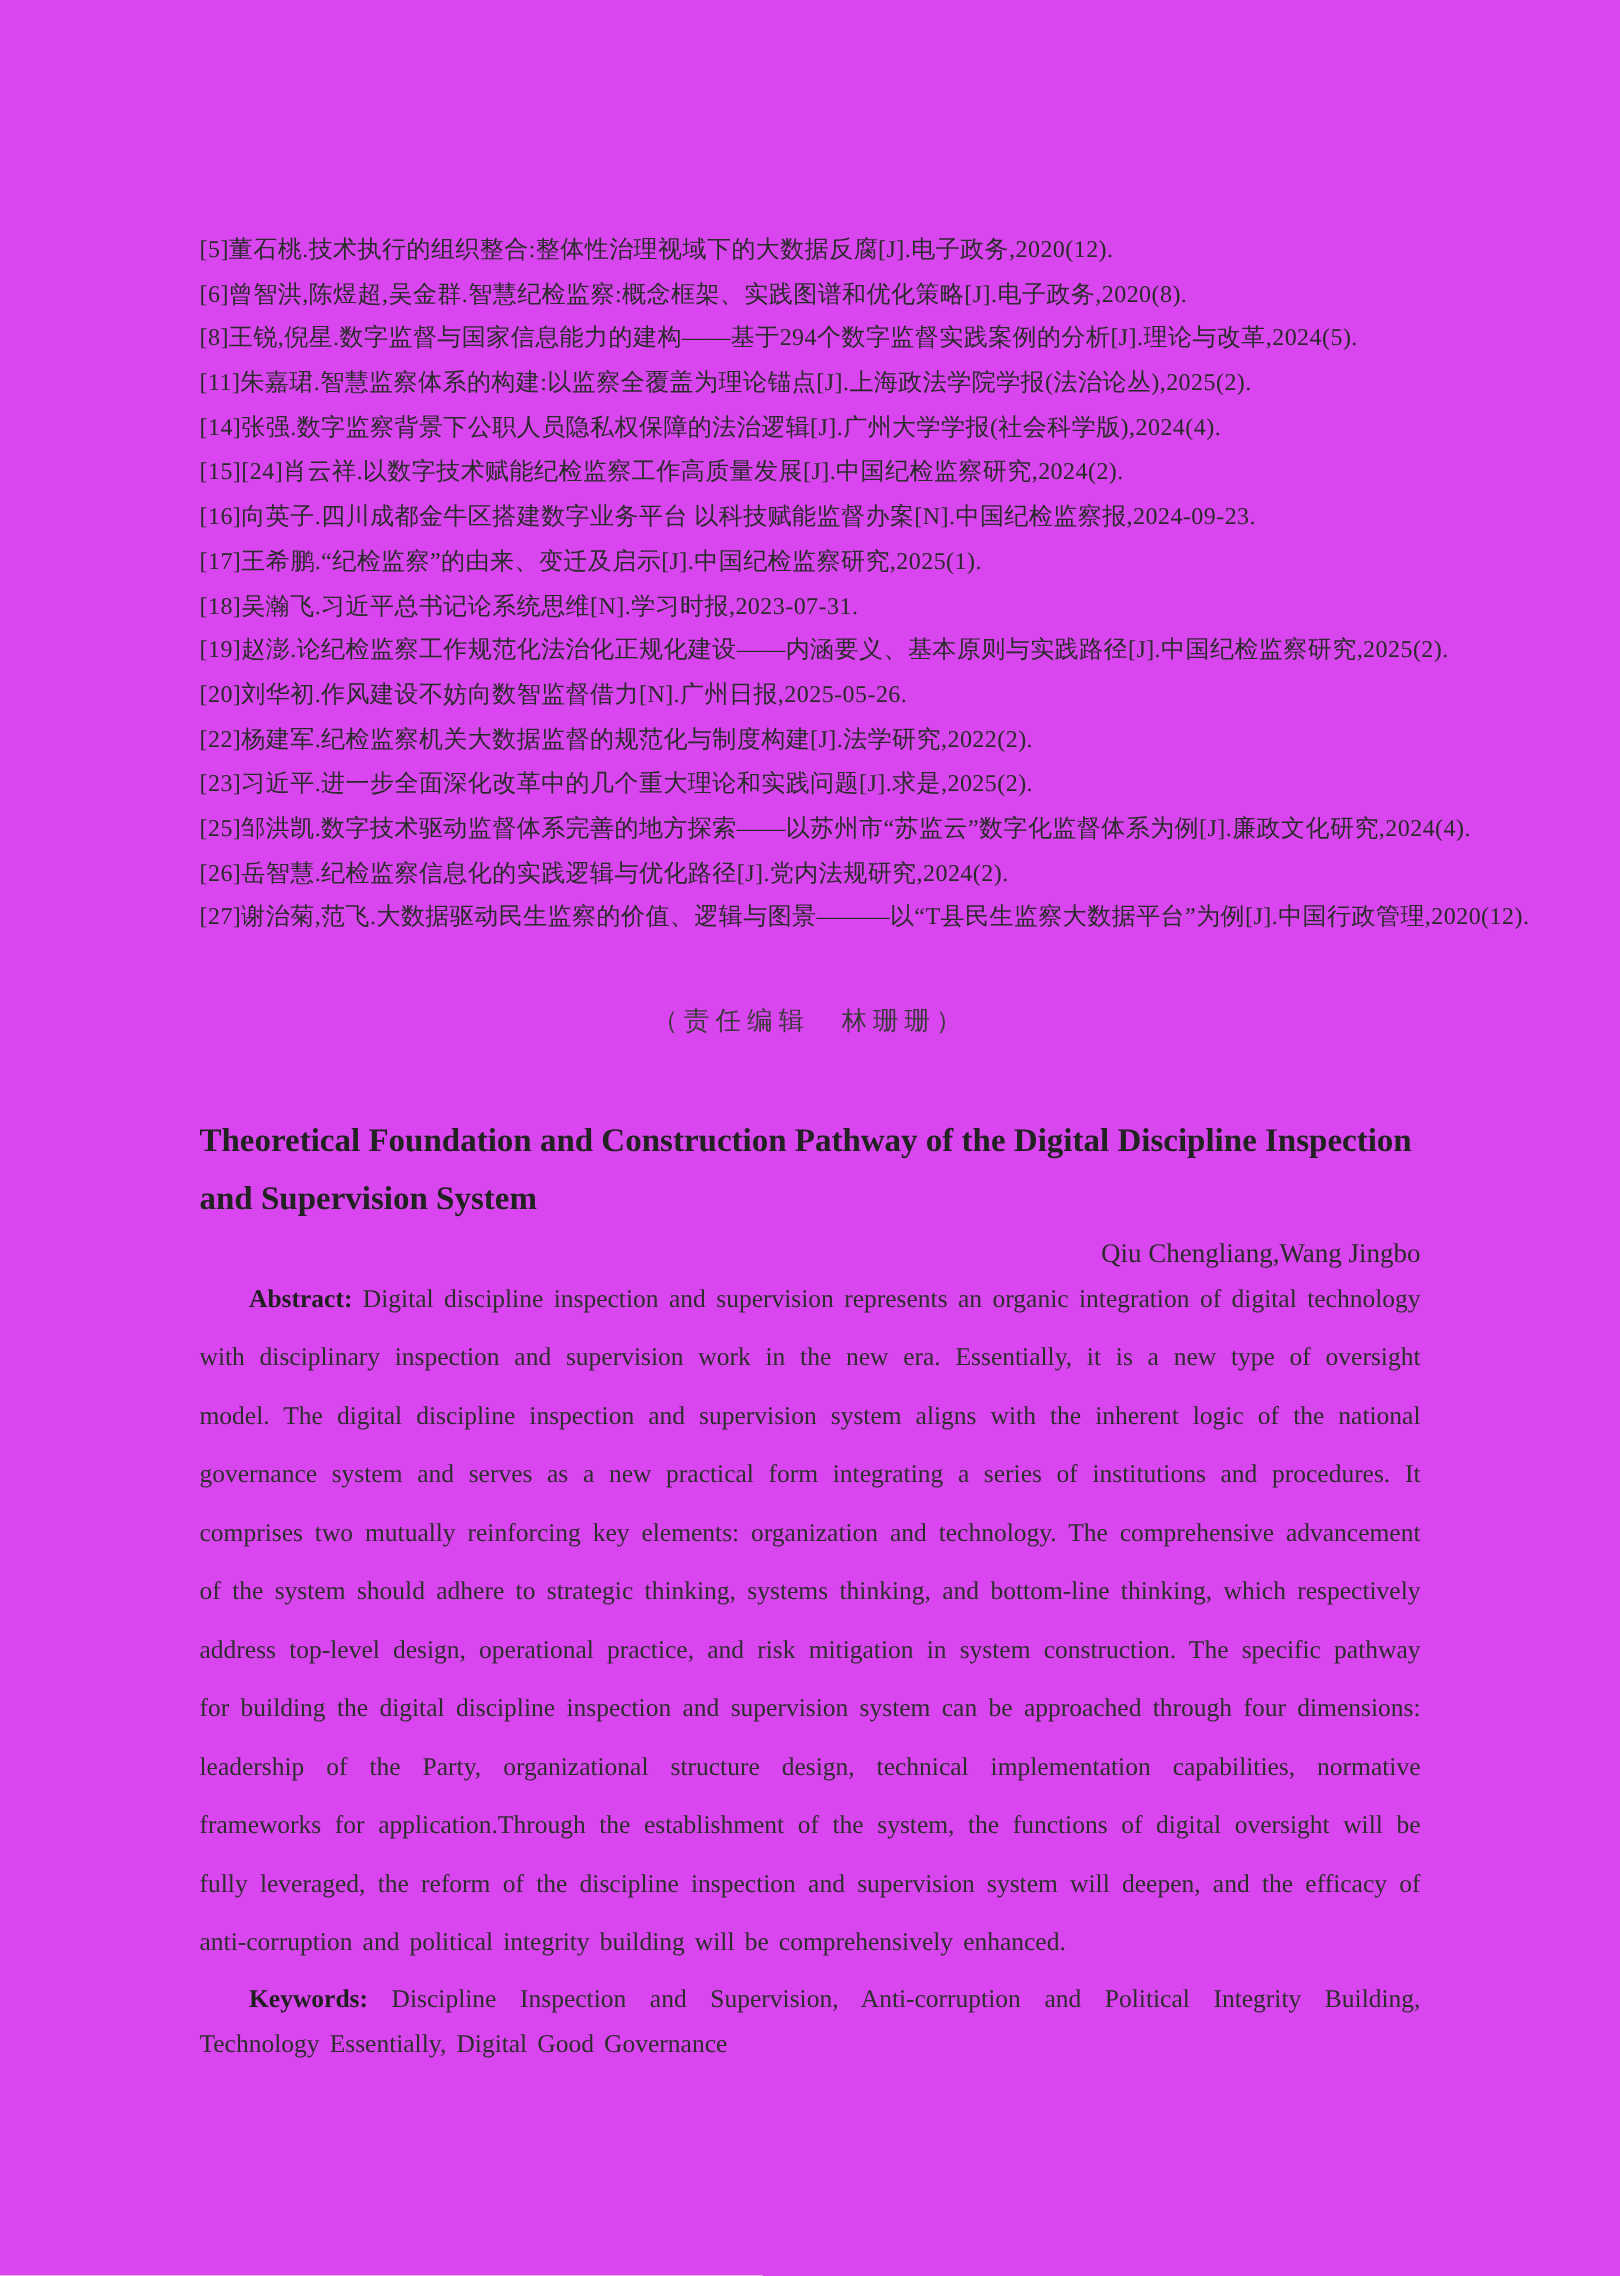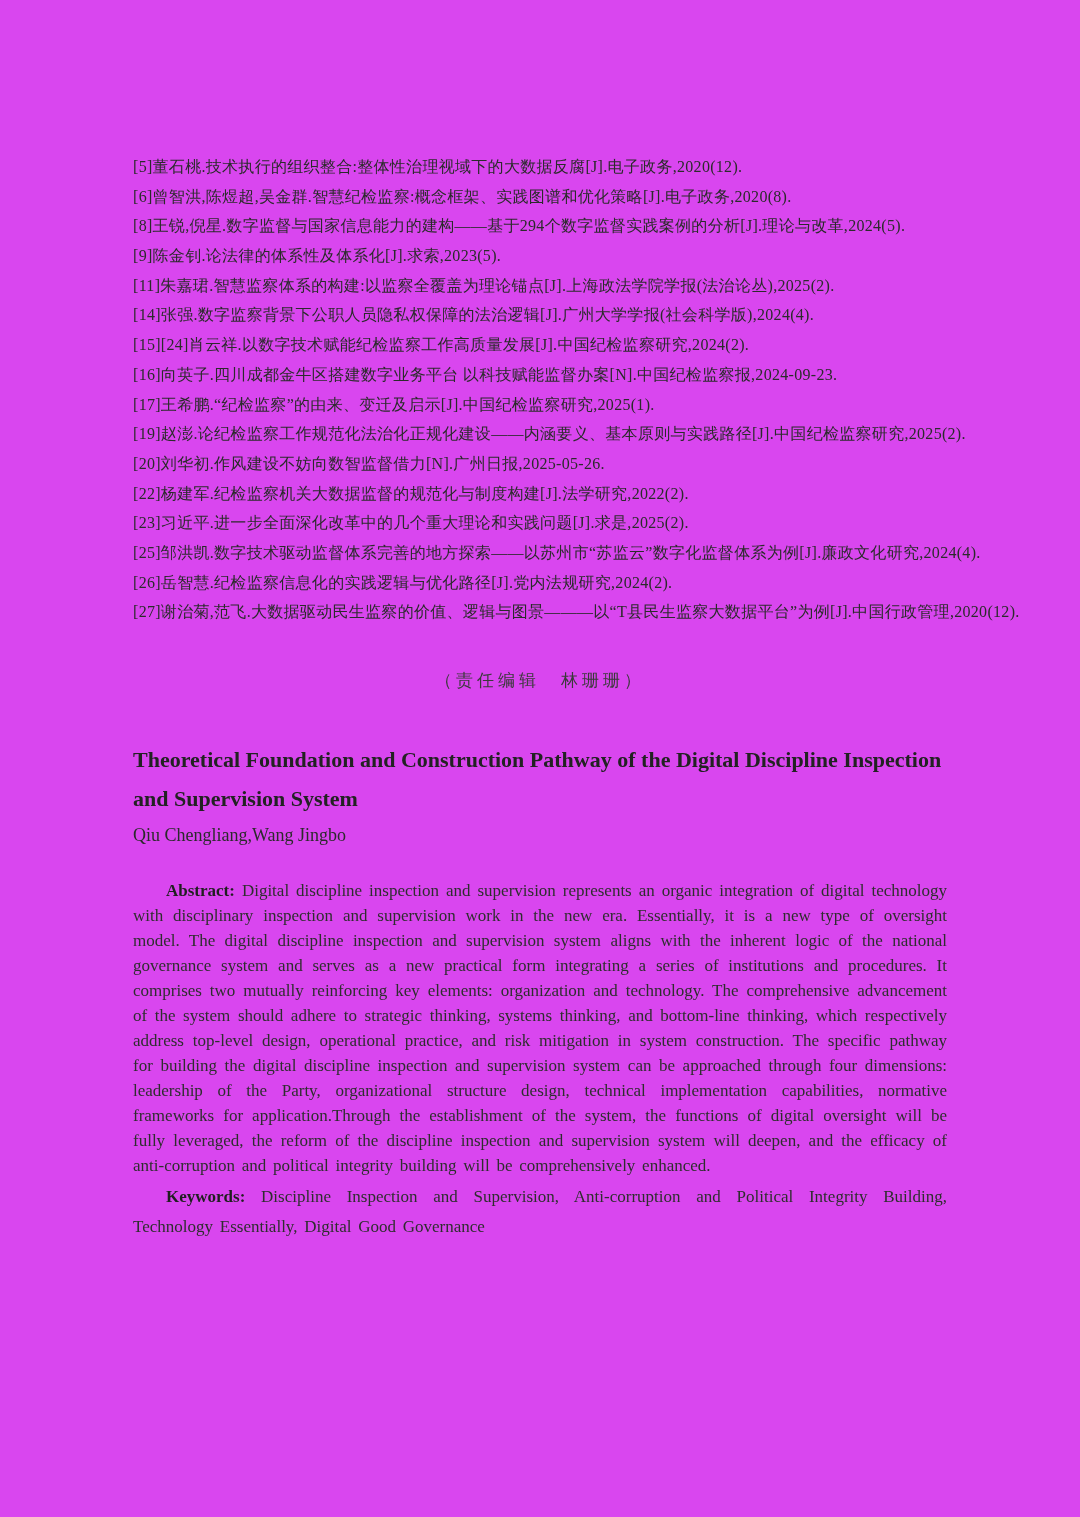--- a/index.html
+++ b/index.html
@@ -34,28 +34,28 @@
   .en-title {
     margin-top: 48px;
     text-align: left;
     font-weight: bold;
     font-size: 22px;
     line-height: 39px;
     color: #222222;
   }
   .en-authors {
     margin-top: 7px;
-    text-align: left;
+    text-align: right;
     font-size: 18px;
     color: #2b2b2b;
   }
   .en-abstract {
-    margin-top: 32px;
+    margin-top: 0;
     font-size: 17px;
-    line-height: 25px;
+    line-height: 39px;
     text-align: justify;
     text-indent: 33px;
     word-spacing: 2.5px;
     color: #2e2e2e;
   }
   .en-abstract .lbl, .en-keywords .lbl {
     font-weight: bold;
     color: #1f1f1f;
   }
   .en-keywords {
@@ -71,26 +71,26 @@
 </head>
 <body>
 
 <div class="page">
   <div class="content">
 
     <div class="references">
       <div class="ref-line">[5]董石桃.技术执行的组织整合:整体性治理视域下的大数据反腐[J].电子政务,2020(12).</div>
       <div class="ref-line">[6]曾智洪,陈煜超,吴金群.智慧纪检监察:概念框架、实践图谱和优化策略[J].电子政务,2020(8).</div>
       <div class="ref-line">[8]王锐,倪星.数字监督与国家信息能力的建构——基于294个数字监督实践案例的分析[J].理论与改革,2024(5).</div>
-      <div class="ref-line">[9]陈金钊.论法律的体系性及体系化[J].求索,2023(5).</div>
       <div class="ref-line">[11]朱嘉珺.智慧监察体系的构建:以监察全覆盖为理论锚点[J].上海政法学院学报(法治论丛),2025(2).</div>
       <div class="ref-line">[14]张强.数字监察背景下公职人员隐私权保障的法治逻辑[J].广州大学学报(社会科学版),2024(4).</div>
       <div class="ref-line">[15][24]肖云祥.以数字技术赋能纪检监察工作高质量发展[J].中国纪检监察研究,2024(2).</div>
       <div class="ref-line">[16]向英子.四川成都金牛区搭建数字业务平台 以科技赋能监督办案[N].中国纪检监察报,2024-09-23.</div>
       <div class="ref-line">[17]王希鹏.“纪检监察”的由来、变迁及启示[J].中国纪检监察研究,2025(1).</div>
+      <div class="ref-line">[18]吴瀚飞.习近平总书记论系统思维[N].学习时报,2023-07-31.</div>
       <div class="ref-line">[19]赵澎.论纪检监察工作规范化法治化正规化建设——内涵要义、基本原则与实践路径[J].中国纪检监察研究,2025(2).</div>
       <div class="ref-line">[20]刘华初.作风建设不妨向数智监督借力[N].广州日报,2025-05-26.</div>
       <div class="ref-line">[22]杨建军.纪检监察机关大数据监督的规范化与制度构建[J].法学研究,2022(2).</div>
       <div class="ref-line">[23]习近平.进一步全面深化改革中的几个重大理论和实践问题[J].求是,2025(2).</div>
       <div class="ref-line">[25]邹洪凯.数字技术驱动监督体系完善的地方探索——以苏州市“苏监云”数字化监督体系为例[J].廉政文化研究,2024(4).</div>
       <div class="ref-line">[26]岳智慧.纪检监察信息化的实践逻辑与优化路径[J].党内法规研究,2024(2).</div>
       <div class="ref-line">[27]谢治菊,范飞.大数据驱动民生监察的价值、逻辑与图景———以“T县民生监察大数据平台”为例[J].中国行政管理,2020(12).</div>
     </div>
 
     <div class="editor-line">（责任编辑　林珊珊）</div>

